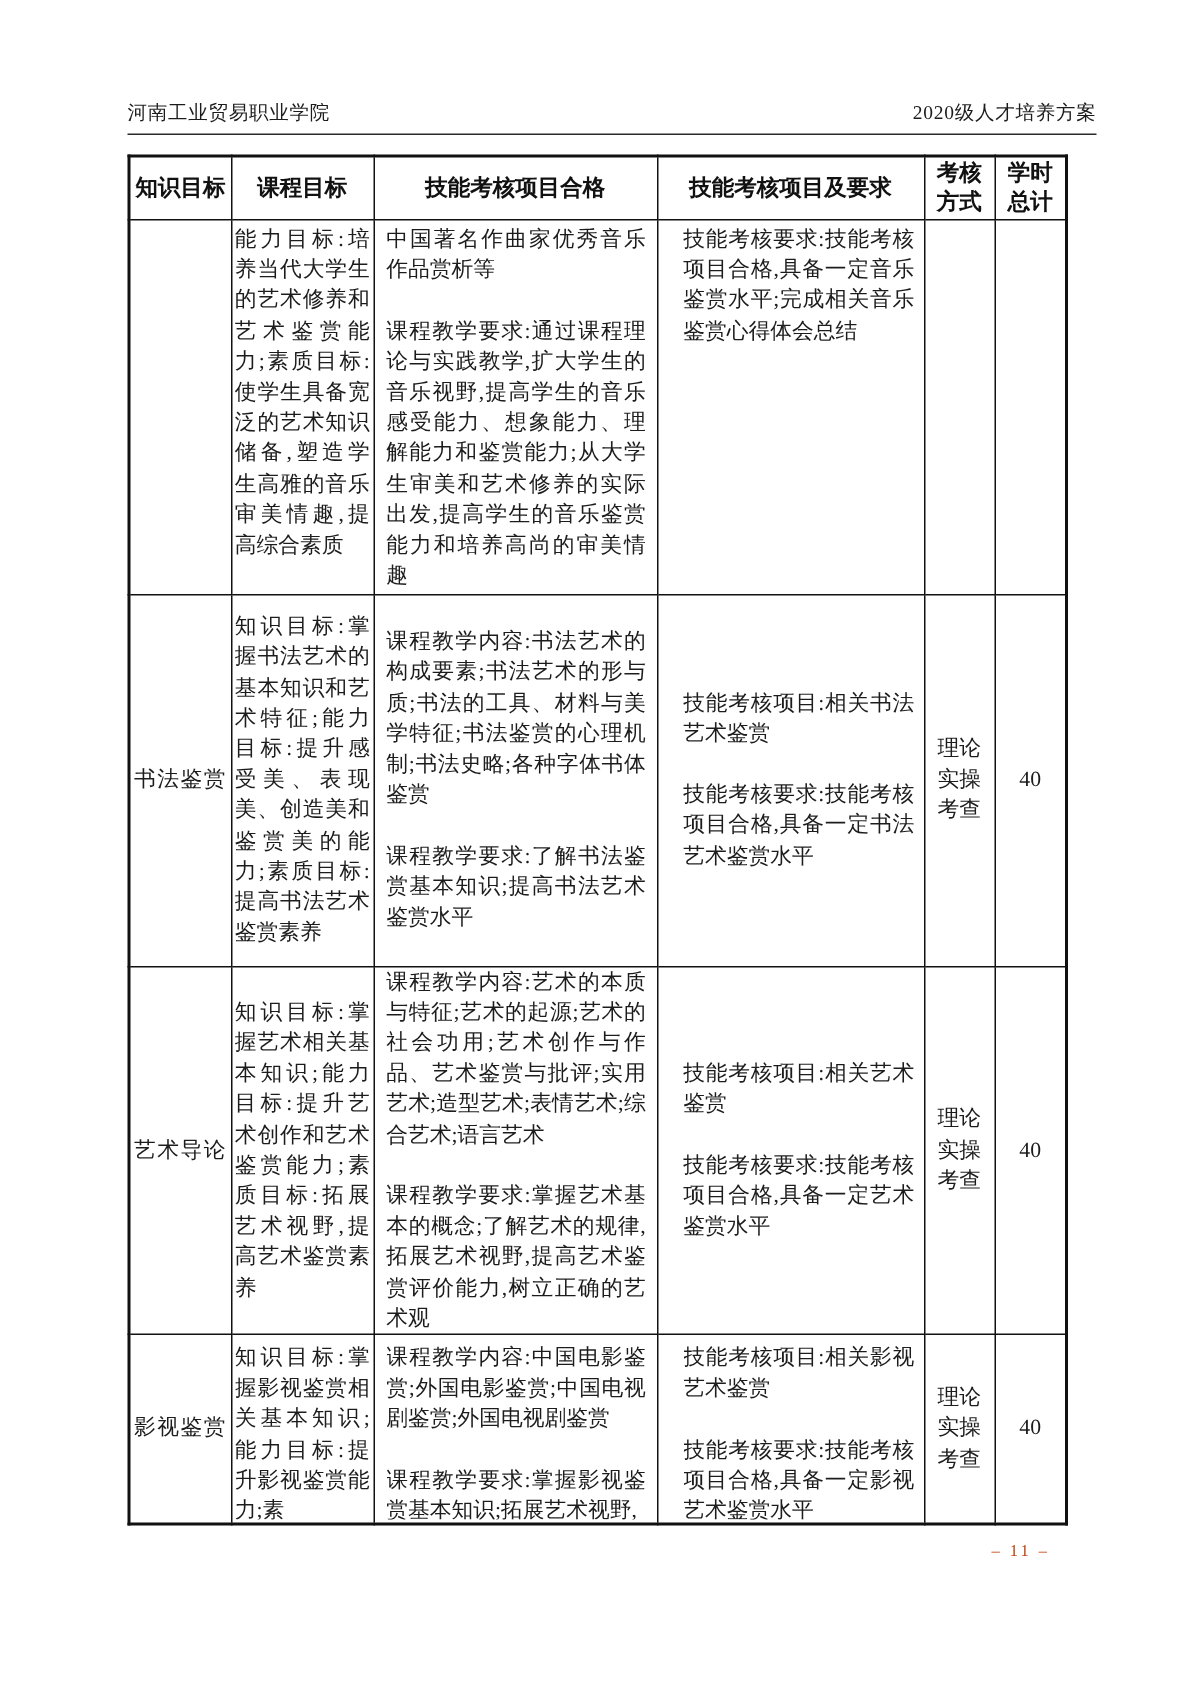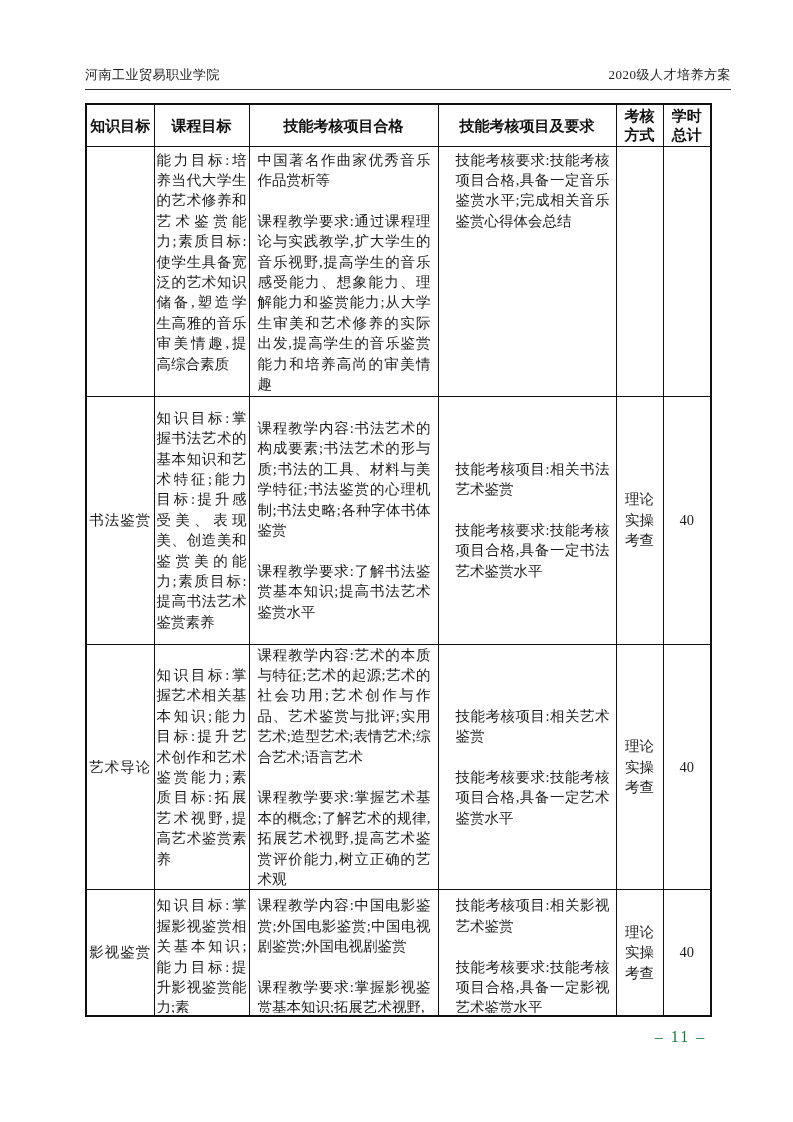--- a/index.html
+++ b/index.html
@@ -83,23 +83,23 @@
   tr.row-4.v-top td.cont-cell,
   tr.row-4.v-top td.assess-cell { padding-top: 5px; }
   tr.row-4 td .clip { max-height: 118px; overflow: hidden; }
 
   .page-footer {
     position: absolute;
     top: 1028px;
     left: 613px;
     width: 135px;
     text-align: center;
-    font-size: 16px;
+    font-size: 11px;
     letter-spacing: 2px;
-    color: #15803d;
+    color: #c2410c;
   }
 </style>
 </head>
 <body>
 
 <div class="page">
 
   <div class="page-header">
     <span>河南工业贸易职业学院</span>
     <span>2020级人才培养方案</span>

